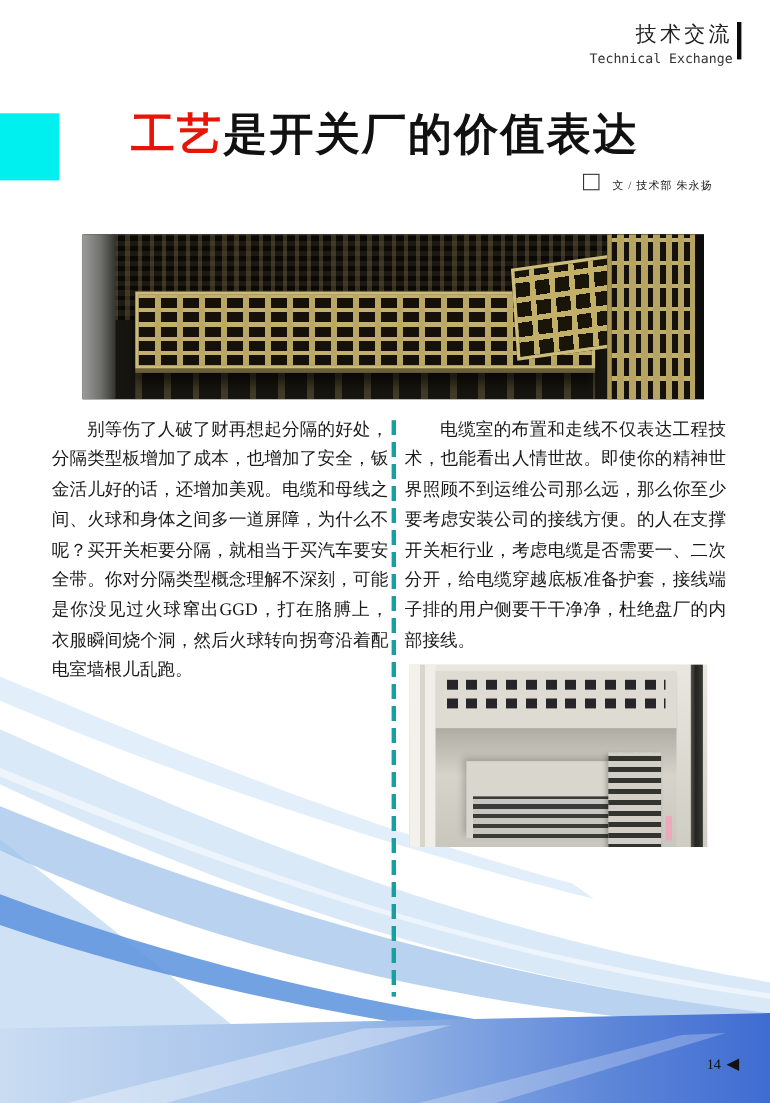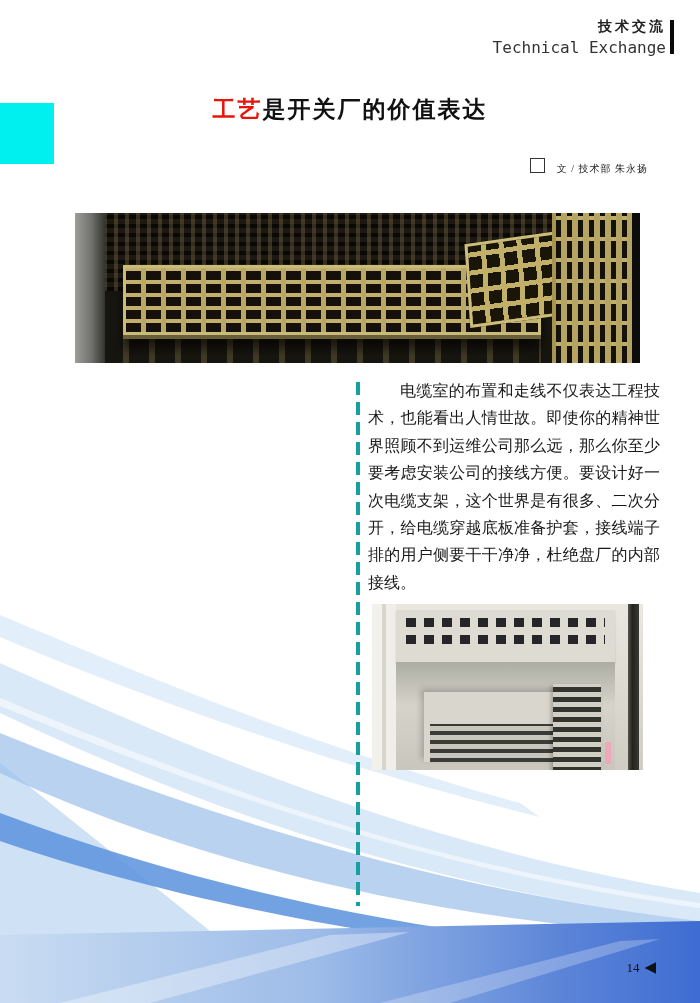--- a/index.html
+++ b/index.html
@@ -5,27 +5,27 @@
   html,body{margin:0;padding:0;}
   body{
     width:700px;height:1003px;position:relative;background:#ffffff;
     font-family:"Liberation Serif","DejaVu Serif",serif;color:#1a1a1a;
     overflow:hidden;
   }
   
   .waves{position:absolute;left:0;bottom:0;width:700px;height:400px;z-index:0;}
   
   .header{position:absolute;top:18px;right:34px;text-align:right;z-index:3;}
-  .header-cn{font-size:14px;font-weight:bold;letter-spacing:3px;color:#222;}
-  .header-en{font-size:16px;font-family:"DejaVu Sans Mono","Liberation Mono",monospace;color:#333;margin-top:2px;}
+  .header-cn{font-size:19px;font-weight:normal;letter-spacing:3px;color:#222;}
+  .header-en{font-size:12px;font-family:"DejaVu Sans Mono","Liberation Mono",monospace;color:#333;margin-top:2px;}
   .header-bar{position:absolute;top:20px;right:26px;width:4px;height:34px;background:#0a0a0a;z-index:3;}
   
   .corner-accent{position:absolute;left:0;top:103px;width:54px;height:61px;background:#00f0f0;z-index:1;}
   
-  .title{position:absolute;top:94px;left:0;width:700px;text-align:center;font-size:23px;font-weight:bold;letter-spacing:2px;z-index:3;}
+  .title{position:absolute;top:94px;left:0;width:700px;text-align:center;font-size:40px;font-weight:bold;letter-spacing:2px;z-index:3;}
   .title .hl{color:#e81408;}
   .title .rest{color:#111;}
   .byline{position:absolute;top:158px;right:52px;font-size:10px;letter-spacing:1px;color:#222;z-index:3;}
   .byline .sq{display:inline-block;width:13px;height:13px;border:1.5px solid #333;vertical-align:-1px;margin-right:12px;}
   
   .photo1{position:absolute;left:75px;top:213px;width:565px;height:150px;background:#17150f;overflow:hidden;z-index:2;}
   .p1-ceiling{position:absolute;left:28px;right:30px;top:0;height:78px;background-color:#1d1912;
     background-image:repeating-linear-gradient(90deg,rgba(125,108,70,.38) 0 4px,transparent 4px 11px),
                      repeating-linear-gradient(0deg,rgba(0,0,0,.65) 0 4px,transparent 4px 9px);}
   .p1-left{position:absolute;left:0;top:0;bottom:0;width:30px;background:linear-gradient(90deg,#9c9c98,#70706c 55%,#34342f);}
@@ -71,21 +71,21 @@
                      repeating-linear-gradient(90deg,transparent 0 9px,#c9c7bd 9px 12px);}
   .p2-right-vent{position:absolute;right:14px;top:22px;width:48px;height:118px;
     background-color:#d2d0c6;
     background-image:repeating-linear-gradient(0deg,#34342f 0 5px,transparent 5px 10px),
                      repeating-linear-gradient(90deg,transparent 0 10px,#d2d0c6 10px 13px);
     box-shadow:-2px 2px 4px rgba(0,0,0,.25);}
   .p2-dark-strip{position:absolute;right:4px;top:0;bottom:0;width:11px;
     background:linear-gradient(90deg,#55554f,#23231f 40%,#3a3a34);}
   .p2-pink{position:absolute;right:32px;bottom:6px;width:6px;height:22px;background:#eba9ba;}
   
-  .pagenum{position:absolute;right:44px;top:958px;z-index:3;font-size:13px;color:#111;margin-left:44px;}
+  .pagenum{position:absolute;right:28px;top:958px;z-index:3;font-size:13px;color:#111;margin-left:44px;}
   .pagenum .arrow{font-size:15px;margin-left:5px;}
 </style>
 </head>
 <body>
 
 <svg class="waves" viewBox="0 0 700 400" preserveAspectRatio="none">
   <defs>
     <linearGradient id="gBand" x1="0" y1="0" x2="1" y2="0">
       <stop offset="0" stop-color="#c9dcf2"></stop>
       <stop offset="0.45" stop-color="#9dbce8"></stop>
@@ -124,26 +124,27 @@
   <div class="p1-ceiling"></div>
   <div class="p1-left"></div>
   <div class="p1-skirt"></div>
   <div class="p1-box"></div>
   <div class="p1-cage"></div>
   <div class="p1-right"></div>
   <div class="p1-edge"></div>
 </div>
 
 <div class="col col-left">
+  <p>别等伤了人破了财再想起分隔的好处，分隔类型板增加了成本，也增加了安全，钣金活儿好的话，还增加美观。电缆和母线之间、火球和身体之间多一道屏障，为什么不呢？买开关柜要分隔，就相当于买汽车要安全带。你对分隔类型概念理解不深刻，可能是你没见过火球窜出GGD，打在胳膊上，衣服瞬间烧个洞，然后火球转向拐弯沿着配电室墙根儿乱跑。</p>
 </div>
 
 <div class="divider"></div>
 
 <div class="col col-right">
-  <p>电缆室的布置和走线不仅表达工程技术，也能看出人情世故。即使你的精神世界照顾不到运维公司那么远，那么你至少要考虑安装公司的接线方便。要设计好一次电缆支架，这个世界是有很多、二次分开，给电缆穿越底板准备护套，接线端子排的用户侧要干干净净，杜绝盘厂的内部接线。</p>
+  <p>电缆室的布置和走线不仅表达工程技术，也能看出人情世故。即使你的精神世界照顾不到运维公司那么远，那么你至少要考虑安装公司的接线方便。的人在支撑开关柜行业，考虑电缆是否需要一、二次分开，给电缆穿越底板准备护套，接线端子排的用户侧要干干净净，杜绝盘厂的内部接线。</p>
   <div class="photo2">
     <div class="p2-frame-left"></div>
     <div class="p2-top">
       <div class="p2-vrow"></div>
       <div class="p2-vrow"></div>
     </div>
     <div class="p2-interior">
       <div class="p2-back"></div>
       <div class="p2-bottom-vent"></div>
       <div class="p2-right-vent"></div>

